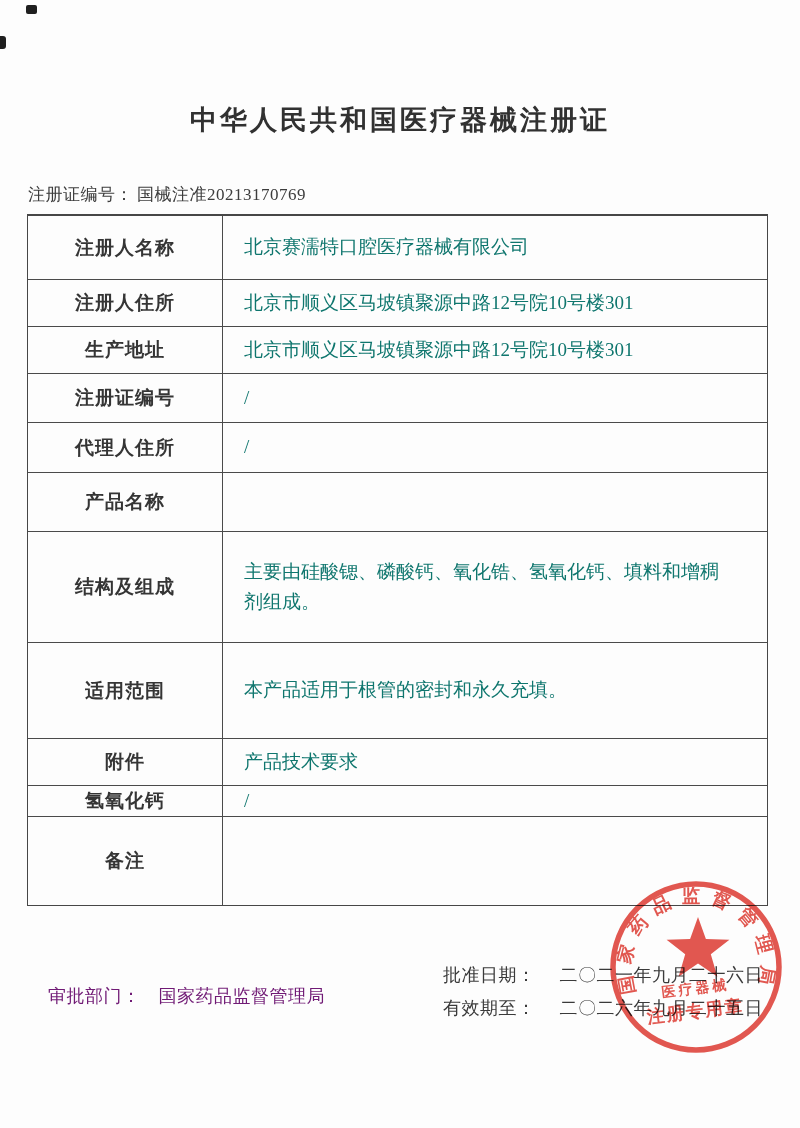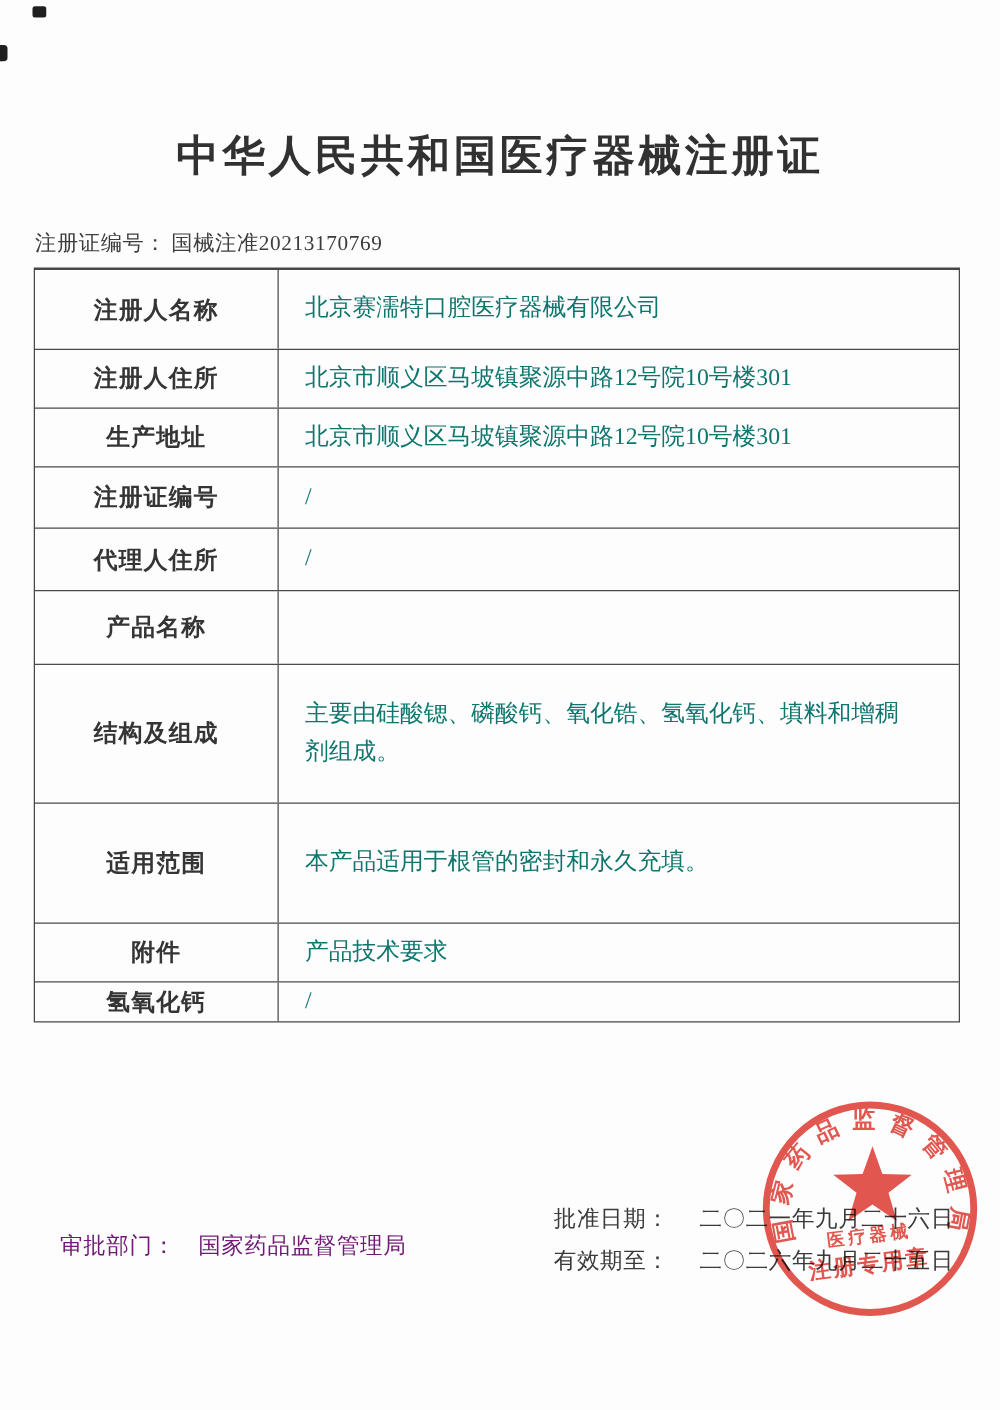--- a/index.html
+++ b/index.html
@@ -2,21 +2,21 @@
 <html><head>
 <meta charset="utf-8">
 <style>
   html,body{margin:0;padding:0;background:#ffffff;}
   .page{
     position:relative;width:800px;height:1128px;background:#fdfdfd;
     font-family:"Liberation Serif","DejaVu Serif",serif;color:#3a3a3a;overflow:hidden;
   }
   .doc-title{
     position:absolute;top:102px;left:0;width:100%;text-align:center;
-    font-size:34px;font-weight:bold;letter-spacing:3px;color:#313131;
+    font-size:27px;font-weight:bold;letter-spacing:3px;color:#313131;
   }
   .regno-line{
     position:absolute;top:183px;left:28px;font-size:17px;color:#3c3c3c;letter-spacing:.5px;
   }
   .regno-line .regno-value{margin-left:4px;margin-top:48px;}
   .cert-table{
     position:absolute;top:214px;left:27px;width:741px;
     border:1.5px solid #474747;border-top-width:2px;box-sizing:border-box;
   }
   .row{display:flex;border-bottom:1.3px solid #4a4a4a;box-sizing:border-box;}
@@ -97,20 +97,24 @@
       <div class="cell value-cell">本产品适用于根管的密封和永久充填。</div>
     </div>
     <div class="row h47">
       <div class="cell label-cell">附件</div>
       <div class="cell value-cell">产品技术要求</div>
     </div>
     <div class="row h31">
       <div class="cell label-cell">氢氧化钙</div>
       <div class="cell value-cell">/</div>
     </div>
+    <div class="row h88">
+      <div class="cell label-cell">备注</div>
+      <div class="cell value-cell"></div>
+    </div>
   </div>
 
   <div class="footer-approval">
     <span>审批部门：</span><span class="dept-value">国家药品监督管理局</span>
   </div>
 
   <div class="footer-dates">
     <div class="date-line">
       <span>批准日期：</span><span class="date-value">二〇二一年九月二十六日</span>
     </div>

